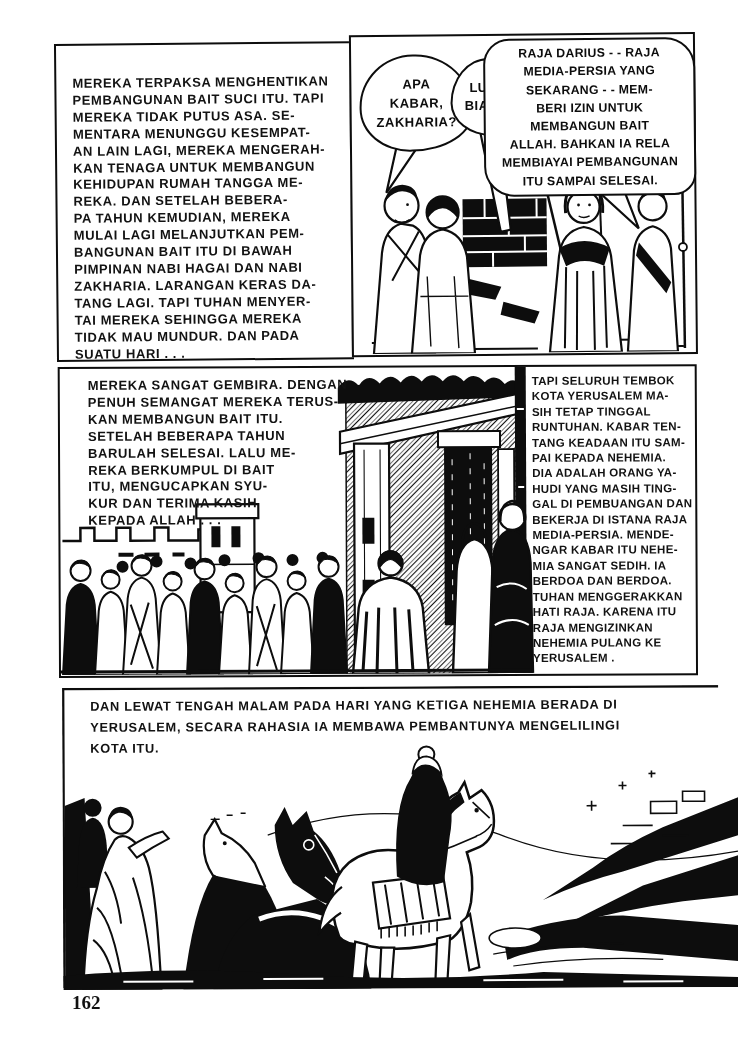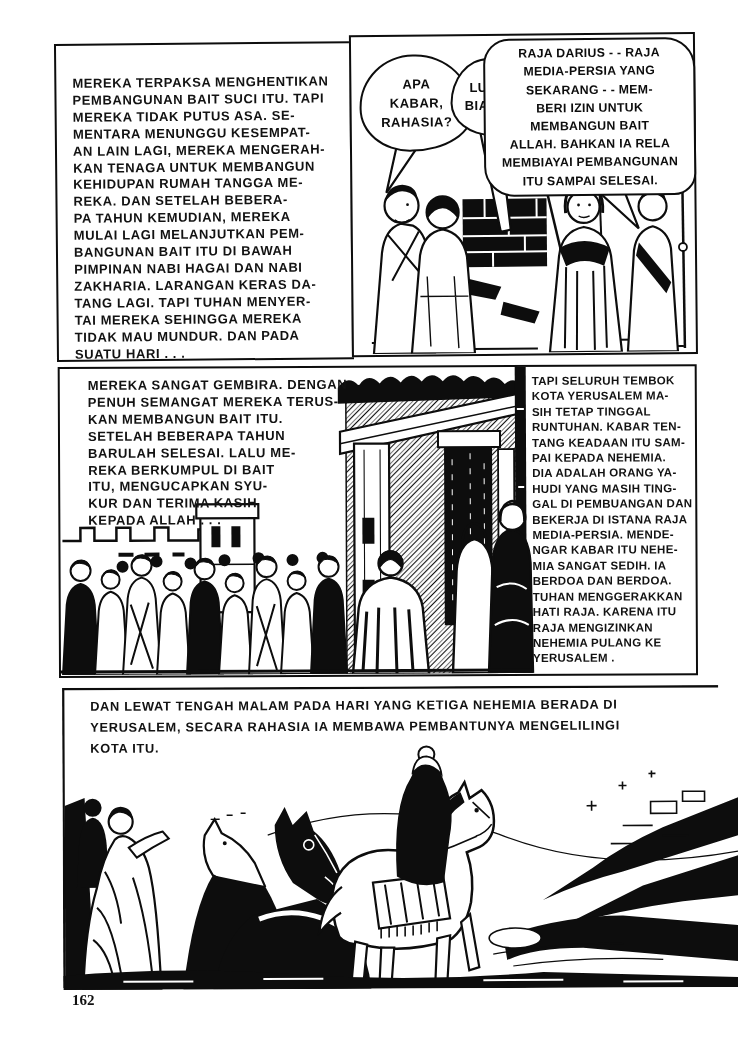--- a/index.html
+++ b/index.html
@@ -34,21 +34,21 @@
   .midrow{position:absolute;left:0;top:0;width:738px;height:1056px;
     transform:rotate(-0.25deg);transform-origin:60px 670px;}
   .p3{left:59px;top:367px;width:639px;height:311px;}
   .p3 svg{position:absolute;left:0;top:0;}
   .p3 .cap{left:28px;top:9px;width:276px;font-size:13px;line-height:16.9px;background:transparent;}
   .p3 .sidecap{left:472px;top:7px;width:172px;font-size:11.5px;line-height:15.4px;letter-spacing:0.3px;}
   .p4{left:62px;top:688px;width:676px;height:302px;border:none;}
   .p4 svg{position:absolute;left:0;top:0;}
   .p4 .cap{left:28px;top:8px;width:600px;font-size:12.8px;line-height:21px;letter-spacing:0.7px;}
   .pagenum{position:absolute;left:72px;top:992px;font-family:"Liberation Serif", serif;
-    font-weight:bold;font-size:15px;color:#111;}
+    font-weight:bold;font-size:19px;color:#111;}
 </style>
 </head>
 <body>
 
 <div class="page">
 
   <div class="toprow">
 
     <div class="panel bordered p1">
       <div class="cap">MEREKA TERPAKSA MENGHENTIKAN
@@ -122,21 +122,21 @@
           <circle cx="330" cy="213" r="4" fill="#ffffff" stroke="#0d0d0d" stroke-width="1.8"></circle>
         </g>
 
         <polygon points="46,104 70,104 34,156" fill="#ffffff" stroke="#0d0d0d" stroke-width="2.2"></polygon>
         <polygon points="128,94 147,94 158,194 148,196" fill="#ffffff" stroke="#0d0d0d" stroke-width="2.2"></polygon>
         <polygon points="243,154 271,154 286,194" fill="#ffffff" stroke="#0d0d0d" stroke-width="2.2"></polygon>
       </svg>
       <div class="balloon b1">
         <span class="btxt">APA
 KABAR,
-RAHASIA?</span>
+ZAKHARIA?</span>
       </div>
       <div class="balloon b2">
         <span class="btxt">LUAR
 BIASA!</span>
       </div>
       <div class="balloon b3">
         <span class="btxt">RAJA DARIUS - - RAJA
 MEDIA-PERSIA YANG
 SEKARANG - - MEM-
 BERI IZIN UNTUK

